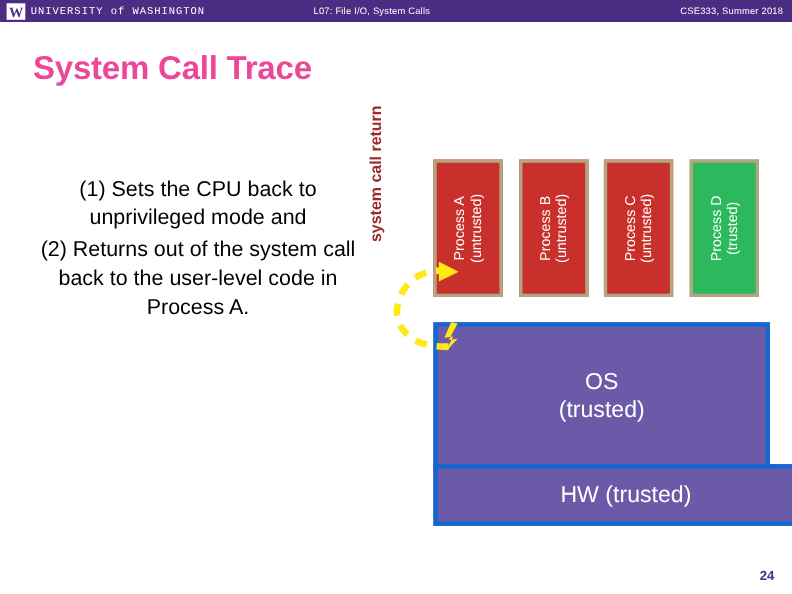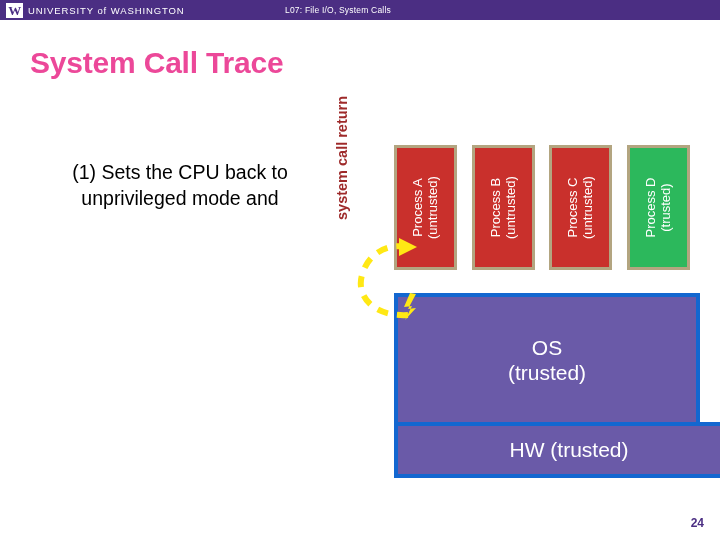--- a/index.html
+++ b/index.html
@@ -36,21 +36,21 @@
     background: #ffffff;
     color: #4b2e83;
     font-family: "Liberation Serif", serif;
     font-weight: bold;
     font-size: 13px;
     line-height: 15px;
     text-align: center;
     letter-spacing: -0.5px;
   }
   #uw-wordmark {
-    font-family: Liberation Sans, sans-serif;
+    font-family: Liberation Mono, monospace;
     font-size: 9.5px;
     letter-spacing: 0.9px;
     color: #ffffff;
     white-space: nowrap;
   }
   #header-center-title {
     position: absolute;
     left: 0; top: 0;
     width: 676px;
     text-align: center;
@@ -187,26 +187,28 @@
 </style>
 </head>
 <body>
 
 <div id="header-bar">
   <div id="uw-logo-group">
     <span id="uw-w-mark">W</span>
     <span id="uw-wordmark">UNIVERSITY of WASHINGTON</span>
   </div>
   <div id="header-center-title">L07: File I/O, System Calls</div>
+  <div id="header-right-title">CSE333, Summer 2018</div>
 </div>
 
 <div id="slide-title">System Call Trace</div>
 
 <div id="body-text-block">
   <p class="para">(1) Sets the CPU back to unprivileged mode and</p>
+  <p class="para">(2) Returns out of the system call back to the user-level code in Process A.</p>
 </div>
 
 <div id="syscall-return-label">system call return</div>
 
 <div class="process-box untrusted" id="process-a">
   <div class="process-label">
     <span>Process A</span><br>
     <span>(untrusted)</span>
   </div>
 </div>

